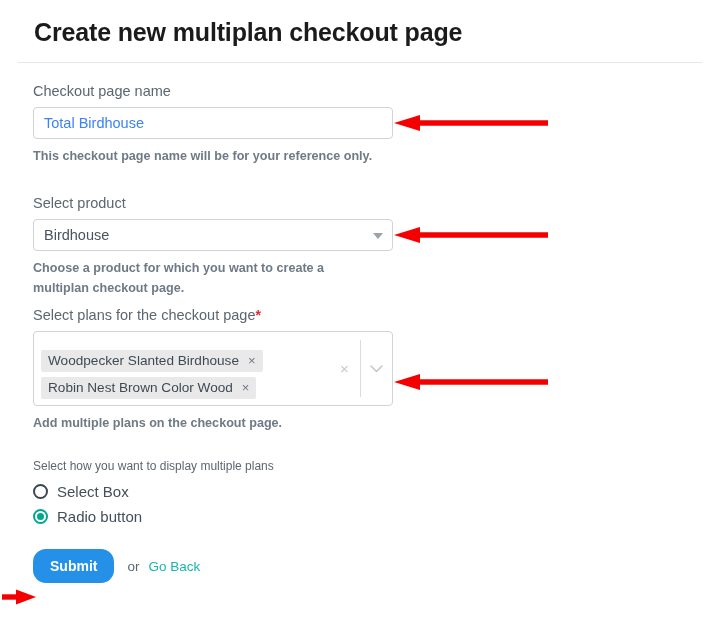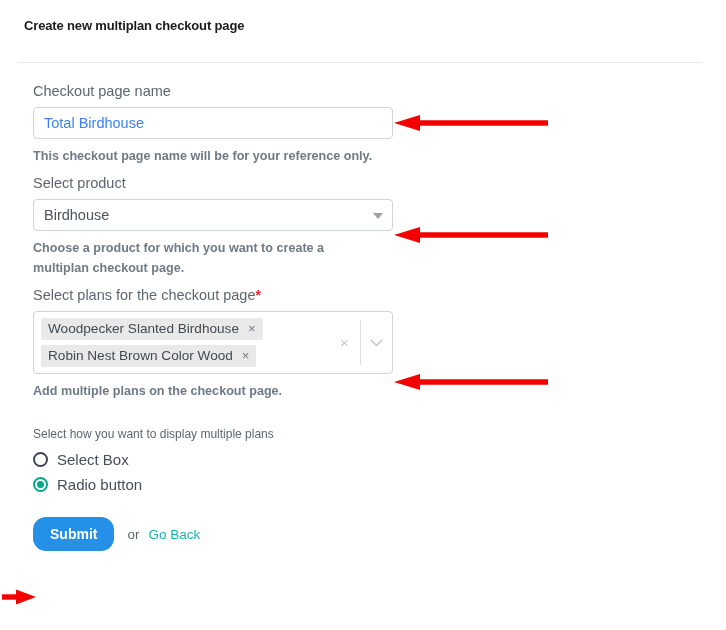--- a/index.html
+++ b/index.html
@@ -18,23 +18,23 @@
 
   .page {
     position: absolute;
     inset: 0;
     background: #ffffff;
   }
 
   
   .title {
     position: absolute;
-    left: 24px;
+    left: 34px;
     top: 18px;
-    font-size: 13px;
+    font-size: 25px;
     font-weight: 700;
     color: #1b1b1b;
     letter-spacing: -0.15px;
     white-space: nowrap;
   }
   .title-divider {
     position: absolute;
     left: 18px;
     top: 62px;
     width: 684px;
@@ -120,21 +120,21 @@
   }
 
   
   .multiselect {
     box-sizing: border-box;
     position: relative;
     width: 360px;
     border: 1px solid #cfd4d9;
     border-radius: 4px;
     background: #ffffff;
-    padding: 6px 66px 6px 7px;
+    padding: 18px 66px 6px 7px;
     min-height: 54px;
     cursor: text;
   }
   .chips {
     display: flex;
     flex-direction: column;
     align-items: flex-start;
     gap: 5px;
   }
   .chip {
@@ -270,21 +270,21 @@
   <div class="title-divider"></div>
 
   <div class="form">
 
     <div>
       <div class="field-label">Checkout page name</div>
       <input class="text-input" type="text" value="Total Birdhouse" style="">
       <div class="help-text" style="max-width:340px">This checkout page name will be for your reference only.</div>
     </div>
 
-    <div style="margin-top:8px">
+    <div style="margin-top:28px">
       <div class="field-label">Select product</div>
       <div class="select-box">
         <span class="select-value">Birdhouse</span>
         <span class="caret"></span>
       </div>
       <div class="help-text">Choose a product for which you want to create a multiplan checkout page.</div>
     </div>
 
     <div style="margin-top:8px">
       <div class="field-label">

